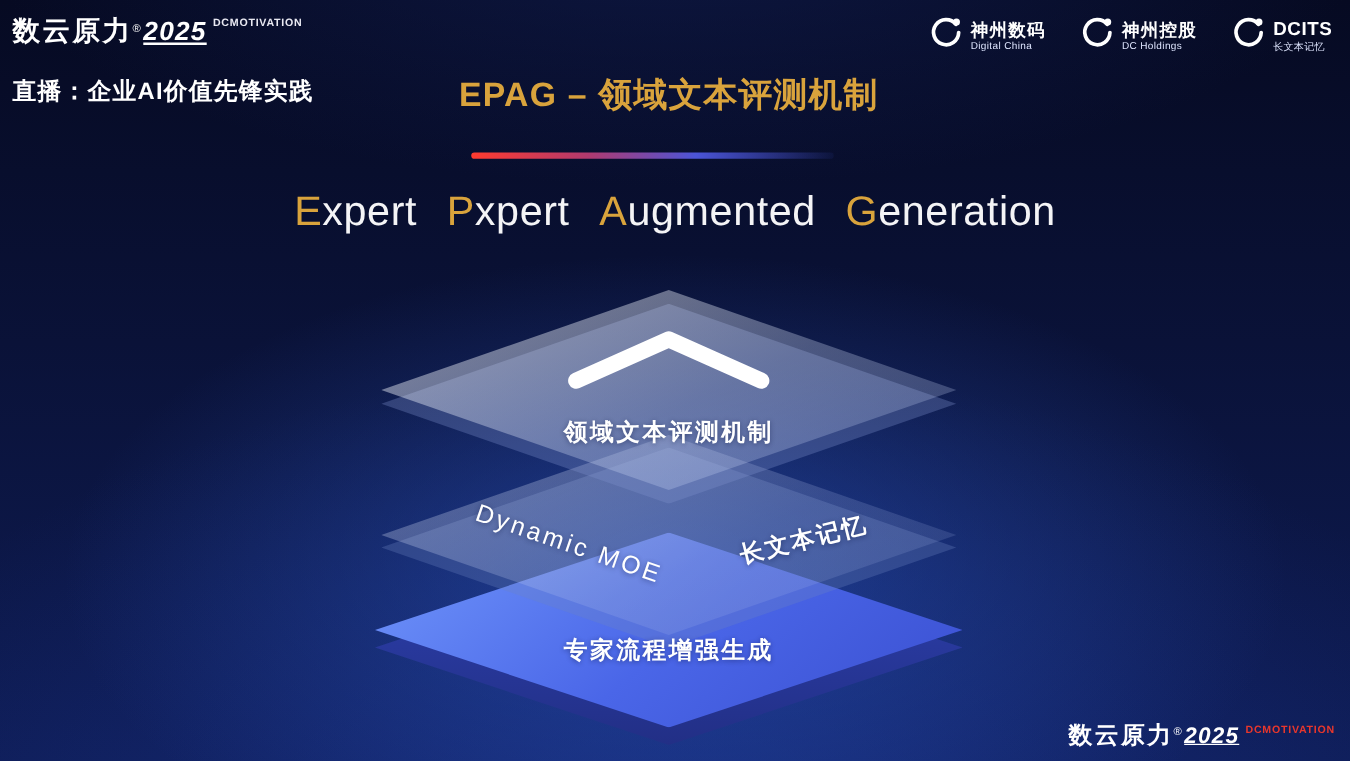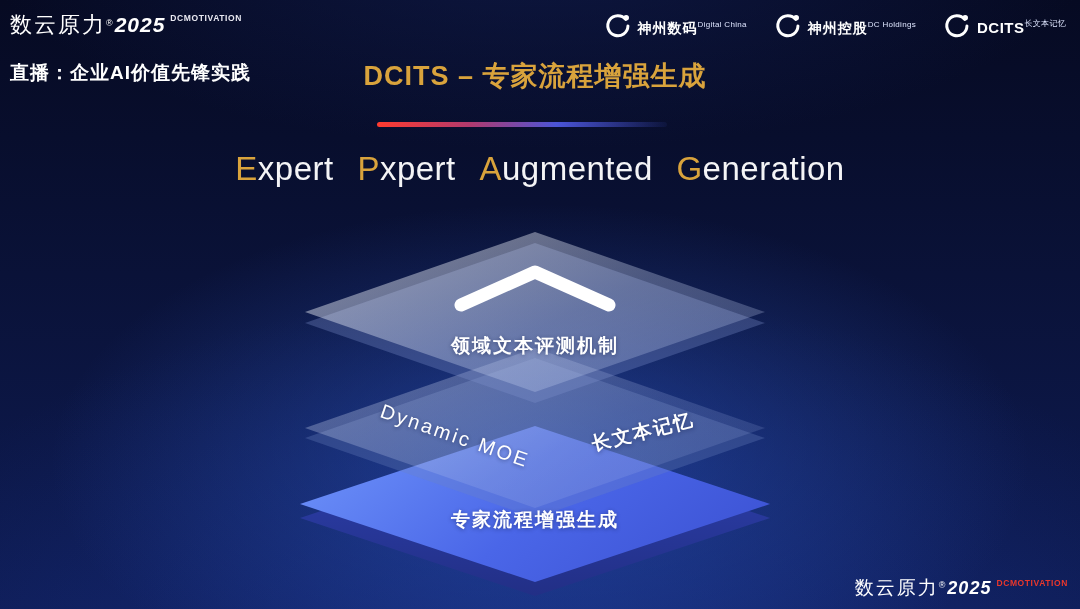--- a/index.html
+++ b/index.html
@@ -9,38 +9,38 @@
     background:
       radial-gradient(ellipse 680px 360px at 50% 76%, rgba(47,92,205,0.50), rgba(47,92,205,0) 72%),
       radial-gradient(ellipse 950px 520px at 50% 112%, rgba(32,62,165,0.45), rgba(32,62,165,0) 75%),
       radial-gradient(ellipse 800px 300px at 50% -10%, rgba(20,35,95,0.55), rgba(20,35,95,0) 70%),
       linear-gradient(180deg,#060a22 0%,#0a1238 45%,#0e1c55 100%);
   }
   
   .brand{display:flex;align-items:flex-start;gap:5px;white-space:nowrap;}
   .brand-top{position:absolute;top:10px;left:10px;}
   .brand-bottom{position:absolute;right:12px;bottom:8px;}
-  .brand-name{font-size:22px;font-weight:normal;letter-spacing:2px;}
+  .brand-name{font-size:22px;font-weight:bold;letter-spacing:2px;}
   .brand-reg{font-size:9px;vertical-align:super;}
-  .brand-year{font-size:21px;font-weight:bold;font-style:italic;letter-spacing:1px;margin-left:2px;}
+  .brand-year{font-size:21px;font-weight:bold;font-style:italic;letter-spacing:1px;margin-left:2px;text-decoration:underline;}
   .brand-suffix{display:flex;flex-direction:row;font-size:8.5px;line-height:1.15;letter-spacing:0.6px;margin-top:4px;color:#e9e9f2;font-weight:bold;}
   .brand-bottom .brand-name{font-size:19px;}
   .brand-bottom .brand-year{font-size:18px;}
   .brand-bottom .brand-suffix{color:#e8372c;}
   
   .live-label{position:absolute;top:60px;left:10px;font-size:19px;font-weight:bold;letter-spacing:1px;}
   .epag-title{position:absolute;top:58px;left:50%;transform:translateX(-50%);margin-left:-5px;
     font-size:27px;font-weight:bold;letter-spacing:1px;color:#d9a33c;white-space:nowrap;}
   .gradient-line{position:absolute;top:122px;left:50%;transform:translateX(-50%);margin-left:-18px;
     width:290px;height:5px;border-radius:3px;
     background:linear-gradient(90deg,#ff3b2f 0%,#b13a6e 32%,#4b55d8 62%,rgba(40,60,150,0.12) 100%);}
   
   .partners{position:absolute;top:12px;right:14px;display:flex;gap:26px;align-items:center;}
   .partner{display:flex;align-items:center;gap:7px;}
-  .partner-text{display:flex;line-height:1.15;}
+  .partner-text{display:flex;flex-direction:column;line-height:1.15;}
   .partner-title{font-size:14px;font-weight:bold;letter-spacing:1px;}
   .partner-title.latin{font-size:15px;letter-spacing:0.5px;}
   .partner-sub{font-size:8px;color:#dfe6ff;letter-spacing:0.3px;}
   
   .heading{position:absolute;top:150px;left:0;width:100%;text-align:center;font-size:33px;letter-spacing:0.5px;color:#f4f4f6;}
   .heading .word{display:inline-block;margin:0 7px;}
   .heading .accent{color:#d9a33c;}
   
   .diagram{position:absolute;left:50%;top:228px;width:480px;height:362px;transform:translateX(-50%);margin-left:-5px;}
   .face{position:absolute;clip-path:polygon(50% 0,100% 50%,50% 100%,0 50%);}
@@ -67,21 +67,21 @@
       <span class="brand-name">数云原力</span><span class="brand-reg">®</span><span class="brand-year">2025</span>
     </span>
     <span class="brand-suffix">
       <span>DC</span>
       <span>MOTIVATION</span>
     </span>
   </div>
 
   <div class="live-label">直播：企业AI价值先锋实践</div>
 
-  <div class="epag-title">DCITS – 专家流程增强生成</div>
+  <div class="epag-title">EPAG – 领域文本评测机制</div>
   <div class="gradient-line"></div>
 
   <div class="partners">
     <div class="partner">
       <span>
         <svg viewBox="0 0 32 32" width="28" height="28">
             <path d="M26 8.5 A 11.5 11.5 0 1 0 28.5 16" fill="none" stroke="#ffffff" stroke-width="3.4" stroke-linecap="round"></path>
             <circle cx="26.5" cy="6.5" r="3.2" fill="#ffffff"></circle>
           </svg>
       </span>

